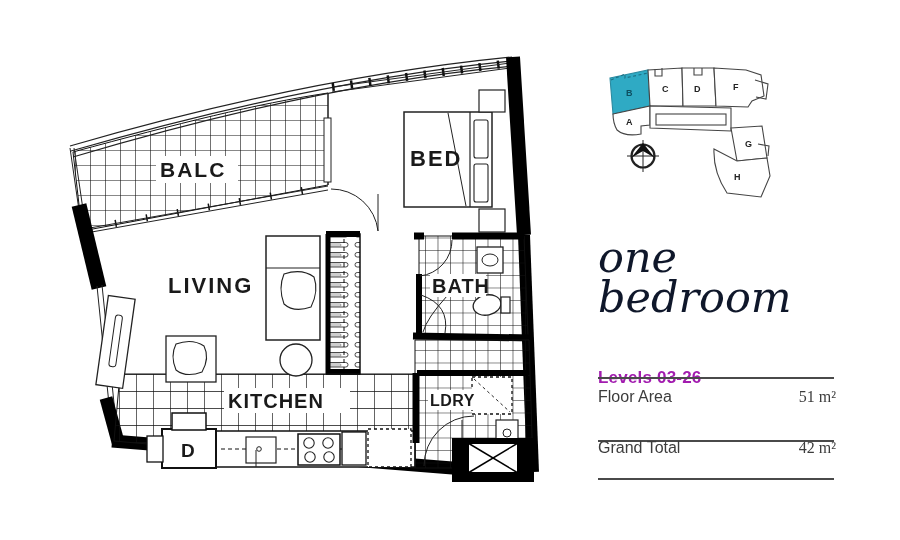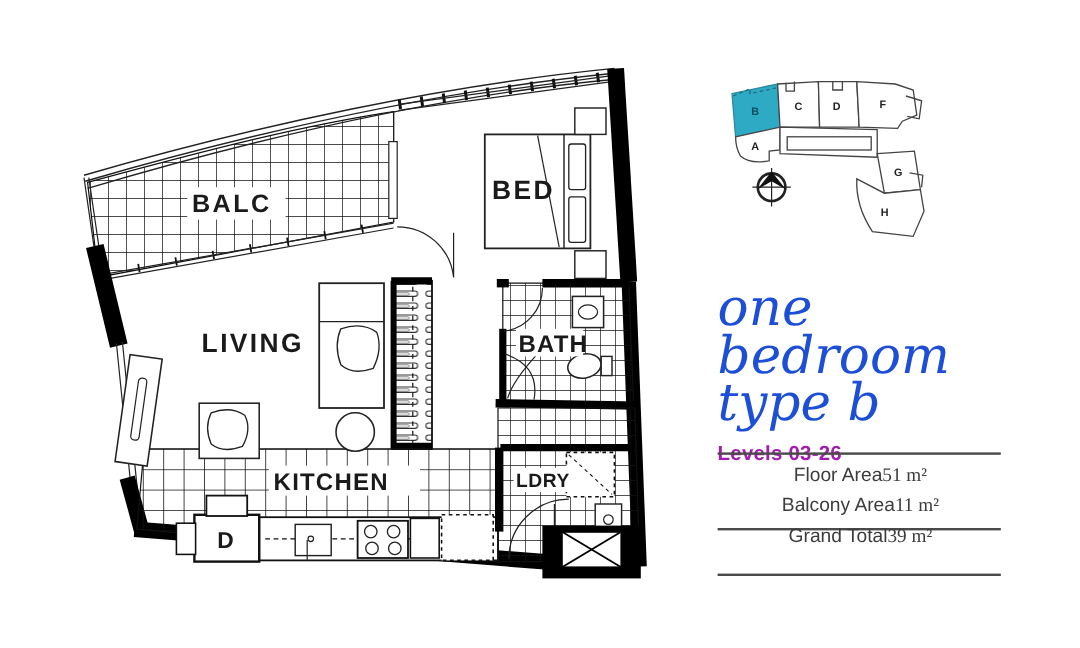--- a/index.html
+++ b/index.html
@@ -2,25 +2,25 @@
 <html><head>
 <meta charset="utf-8">
 <style>
   html,body{margin:0;padding:0;background:#ffffff;}
   #stage{position:relative;width:900px;height:540px;background:#fff;overflow:hidden;
          font-family:"Liberation Sans",sans-serif;}
   #planSvg{position:absolute;left:0;top:0;}
   .room-label{font-family:"Liberation Sans",sans-serif;fill:#1a1a1a;font-weight:700;}
   .panel{position:absolute;left:598px;width:238px;}
   .title{top:238px;font-family:"DejaVu Serif","Liberation Serif",serif;
-         font-style:italic;font-weight:400;color:#1d4ed8;font-size:43px;line-height:0.92;
+         font-style:italic;font-weight:400;color:#0f172a;font-size:43px;line-height:0.92;
          letter-spacing:0px;}
   .levels{top:368px;font-size:17px;font-weight:700;color:#a21caf;letter-spacing:0.2px;}
   .rule{position:absolute;left:598px;width:236px;border-top:2px solid #4a4a4a;height:0;}
-  .arearow{display:flex;justify-content:center;font-size:16px;color:#3c3c3c;}
+  .arearow{display:flex;justify-content:space-between;font-size:16px;color:#3c3c3c;}
   .arearow .val{color:#3c3c3c;font-family:Liberation Serif, serif;}
   .rows{top:388px;display:flex;flex-direction:column;gap:7px;}
   .totalrow{top:450px;}
 </style>
 </head>
 <body>
 
 <div id="stage">
 
 <svg id="planSvg" width="900" height="540" viewBox="0 0 900 540">
@@ -210,40 +210,35 @@
   <g>
     <circle cx="643" cy="156" r="11.5" fill="none" stroke="#222" stroke-width="2.2"></circle>
     <line x1="643" y1="140" x2="643" y2="172" stroke="#222" stroke-width="1"></line>
     <line x1="627" y1="156" x2="659" y2="156" stroke="#222" stroke-width="1"></line>
     <path d="M 643,143 L 631,158 L 643,151 L 655,158 Z" fill="#111" stroke="none"></path>
   </g>
 </svg>
 
   <div class="panel title">
     <div>one bedroom</div>
-    <div>type b</div>
   </div>
 
   <div class="panel levels">Levels 03-26</div>
 
   <div class="rule" style="top:377px"></div>
 
   <div class="panel rows">
     <div class="arearow">
       <span>Floor Area</span>
       <span class="val">51 m²</span>
     </div>
-    <div class="arearow">
-      <span>Balcony Area</span>
-      <span class="val">11 m²</span>
-    </div>
   </div>
 
   <div class="rule" style="top:440px"></div>
 
   <div class="panel arearow totalrow" style="top:439px">
     <span>Grand Total</span>
-    <span class="val">39 m²</span>
+    <span class="val">42 m²</span>
   </div>
 
   <div class="rule" style="top:478px"></div>
 
 </div>
 
 </body></html>

